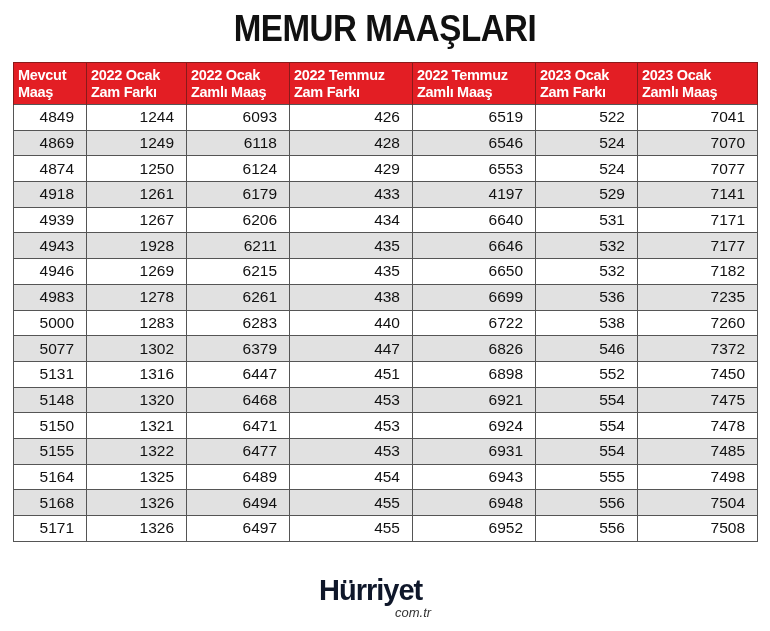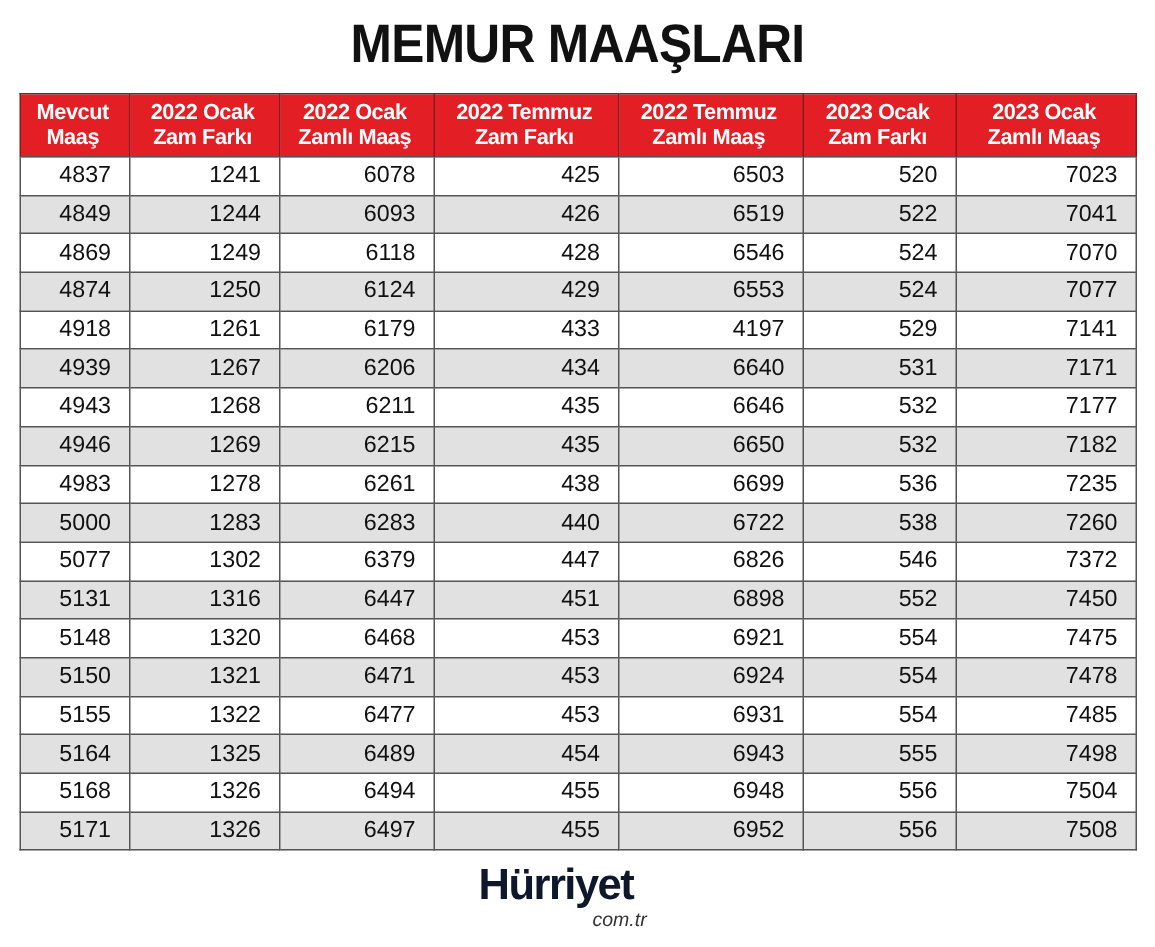--- a/index.html
+++ b/index.html
@@ -8,21 +8,21 @@
     position: absolute; top: 8px; left: 0; width: 770px; text-align: center;
     font-family: "Liberation Sans", sans-serif; font-weight: bold; font-size: 36px;
     color: #111111; letter-spacing: -0.5px; transform: scaleX(0.92);
   }
   table {
     position: absolute; top: 62px; left: 13px; width: 744px;
     border-collapse: collapse; table-layout: fixed;
   }
   th {
     background: #e31e24; color: #ffffff; font-weight: bold; font-size: 14.5px;
-    line-height: 17px; text-align: center; padding: 2px 7px 2px 4px; height: 37px;
+    line-height: 17px; text-align: left; padding: 2px 7px 2px 4px; height: 37px;
     border-left: 1px solid #8a1a1a; border-right: 1px solid #8a1a1a; border-top: 1px solid #8a1a1a;
     letter-spacing: -0.3px;
   }
   td {
     font-size: 15.5px; color: #111111; text-align: right; height: 24.7px;
     padding: 0 12px 0 4px; border: 1px solid #555555; line-height: 22px;
   }
   tr.row:nth-child(even) td { background: #e1e1e1; }
   tr.row:nth-child(odd) td { background: #ffffff; }
   .logo {
@@ -80,29 +80,20 @@
           <div>Zam Farkı</div>
         </th>
         <th>
           <div>2023 Ocak</div>
           <div>Zamlı Maaş</div>
         </th>
       </tr>
   </thead>
   <tbody id="table-body">
       <tr class="row">
-        <td>4837</td>
-        <td>1241</td>
-        <td>6078</td>
-        <td>425</td>
-        <td>6503</td>
-        <td>520</td>
-        <td>7023</td>
-      </tr>
-      <tr class="row">
         <td>4849</td>
         <td>1244</td>
         <td>6093</td>
         <td>426</td>
         <td>6519</td>
         <td>522</td>
         <td>7041</td>
       </tr>
       <tr class="row">
         <td>4869</td>
@@ -135,21 +126,21 @@
         <td>4939</td>
         <td>1267</td>
         <td>6206</td>
         <td>434</td>
         <td>6640</td>
         <td>531</td>
         <td>7171</td>
       </tr>
       <tr class="row">
         <td>4943</td>
-        <td>1268</td>
+        <td>1928</td>
         <td>6211</td>
         <td>435</td>
         <td>6646</td>
         <td>532</td>
         <td>7177</td>
       </tr>
       <tr class="row">
         <td>4946</td>
         <td>1269</td>
         <td>6215</td>

